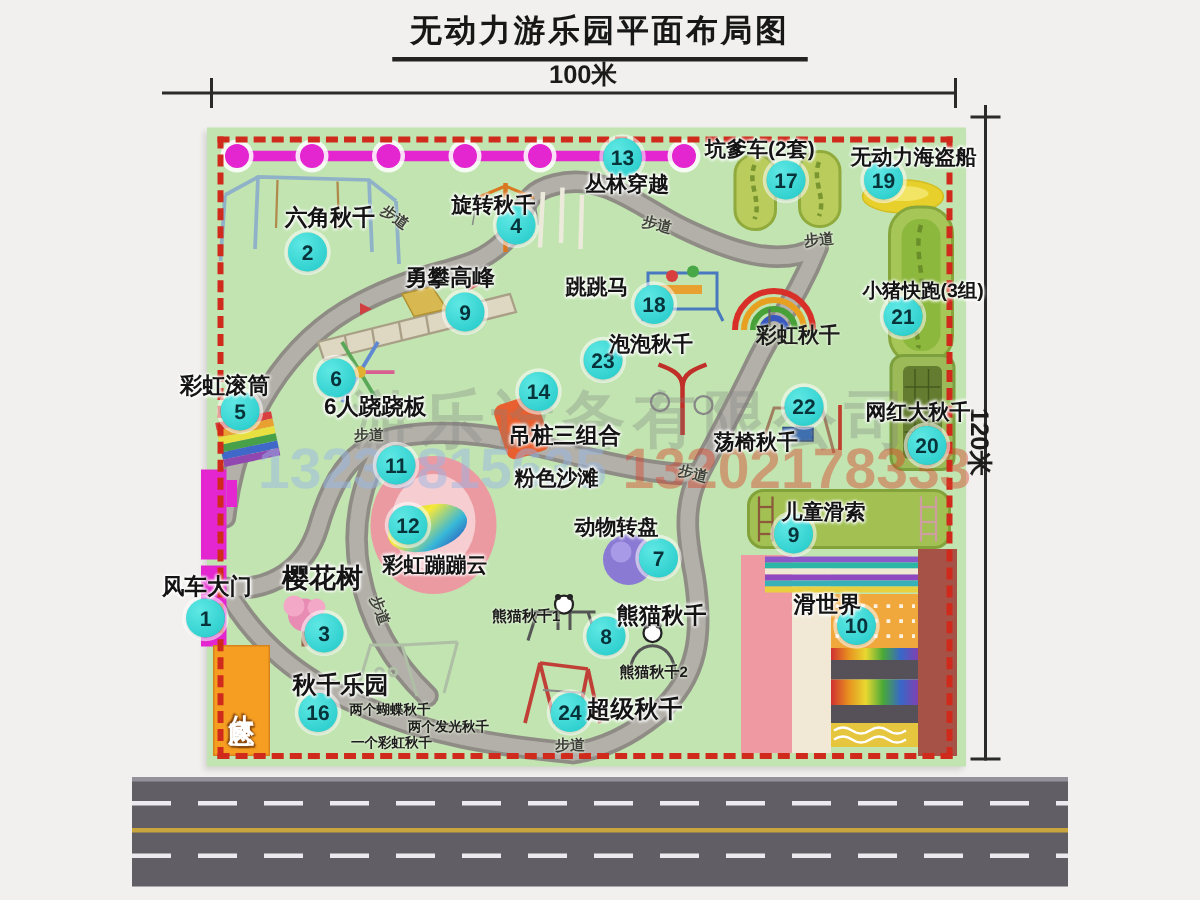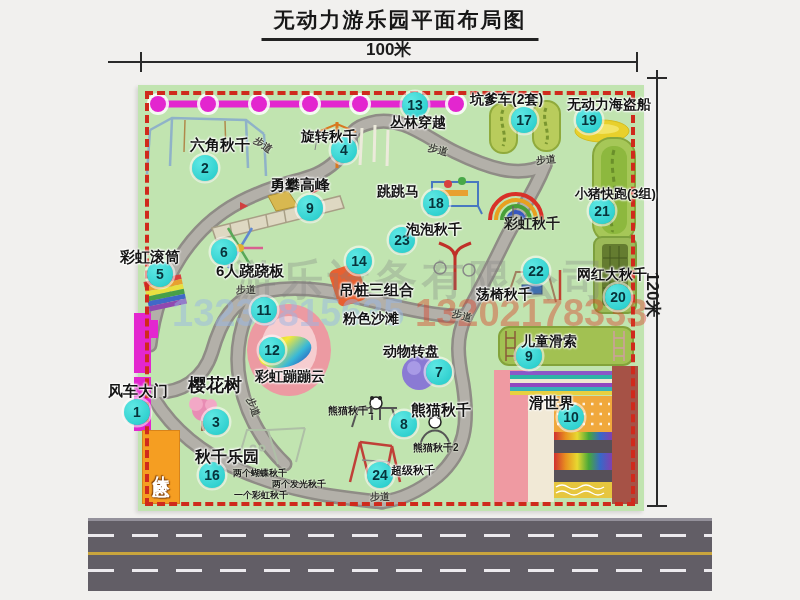--- a/index.html
+++ b/index.html
@@ -406,21 +406,21 @@
       <div class="albl" style="left: 567px; top: 96px; font-size: 14px;">无动力海盗船</div>
       <div class="badge" style="left: 618px; top: 297px;">20</div>
       <div class="albl" style="left: 577px; top: 266px; font-size: 14px;">网红大秋千</div>
       <div class="badge" style="left: 602px; top: 211px;">21</div>
       <div class="albl" style="left: 575px; top: 185px; font-size: 13px;">小猪快跑(3组)</div>
       <div class="badge" style="left: 536px; top: 271px;">22</div>
       <div class="albl" style="left: 476px; top: 286px; font-size: 14px;">荡椅秋千</div>
       <div class="badge" style="left: 402px; top: 240px;">23</div>
       <div class="albl" style="left: 406px; top: 221px; font-size: 14px;">泡泡秋千</div>
       <div class="badge" style="left: 380px; top: 475px;">24</div>
-      <div class="albl" style="left: 391px; top: 463px; font-size: 11px;">超级秋千</div>
+      <div class="albl" style="left: 391px; top: 463px; font-size: 16px;">超级秋千</div>
       <div class="mtxt " style="left: 504px; top: 215px; font-size: 14px;">彩虹秋千</div>
       <div class="mtxt " style="left: 316px; top: 404px; font-size: 10px; margin-left: 12px;">熊猫秋千1</div>
       <div class="mtxt " style="left: 413px; top: 441px; font-size: 10px;">熊猫秋千2</div>
       <div class="mtxt " style="left: 233px; top: 467px; font-size: 9px;">两个蝴蝶秋千</div>
       <div class="mtxt " style="left: 231px; top: 478px; font-size: 9px; margin-left: 41px;">两个发光秋千</div>
       <div class="mtxt " style="left: 234px; top: 489px; font-size: 9px;">一个彩虹秋千</div>
       <div class="mtxt trail" style="left: 253px; top: 138px; font-size: 10px; transform: rotate(35deg);">步道</div>
       <div class="mtxt trail" style="left: 428px; top: 143px; font-size: 10px; transform: rotate(15deg);">步道</div>
       <div class="mtxt trail" style="left: 536px; top: 153px; font-size: 10px; transform: rotate(-5deg);">步道</div>
       <div class="mtxt trail" style="left: 236px; top: 283px; font-size: 10px;">步道</div>

